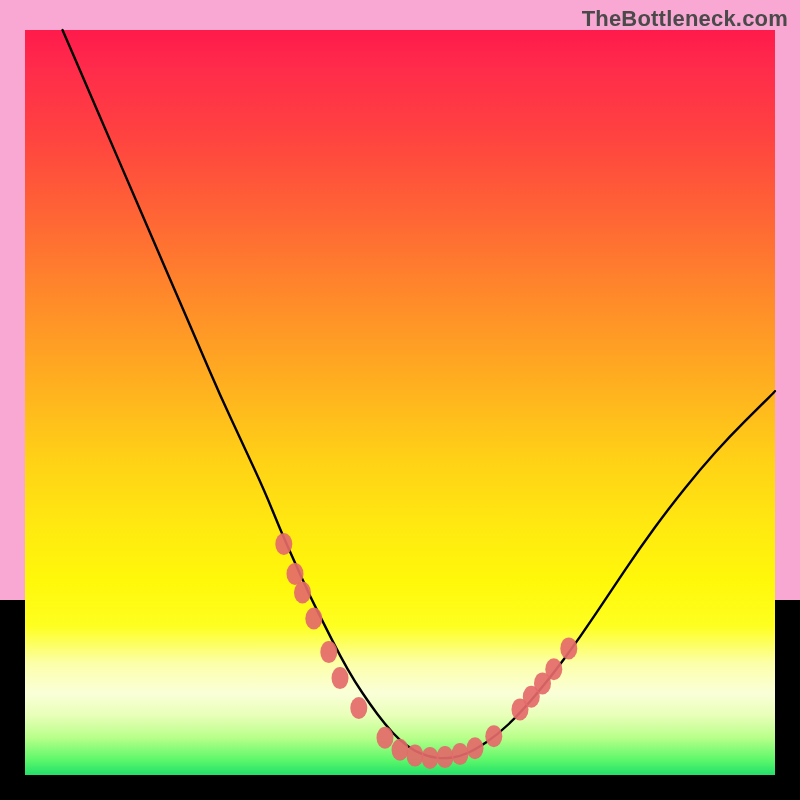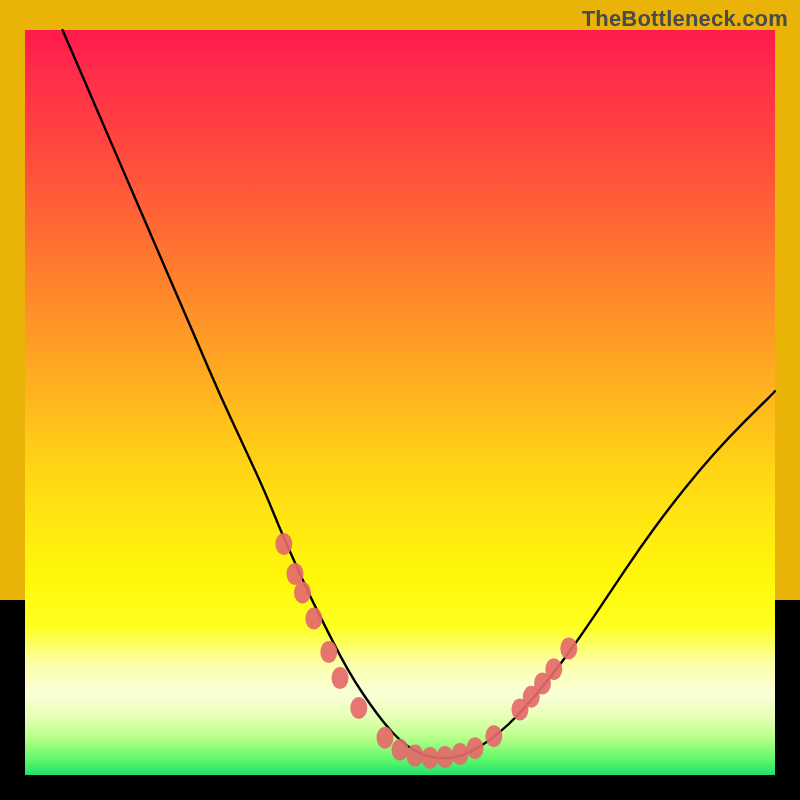--- a/index.html
+++ b/index.html
@@ -10,21 +10,21 @@
     overflow: hidden;
     background: #000;
     font-family: Arial, Helvetica, sans-serif;
   }
   .frame {
     position: absolute;
     left: 0;
     top: 0;
     width: 800px;
     height: 600px;
-    background: #eab308;
+    background: #f9a8d4;
   }
   .plot-area {
     position: absolute;
     left: 25px;
     top: 30px;
     width: 750px;
     height: 745px;
     
     background: linear-gradient(
       to bottom,

